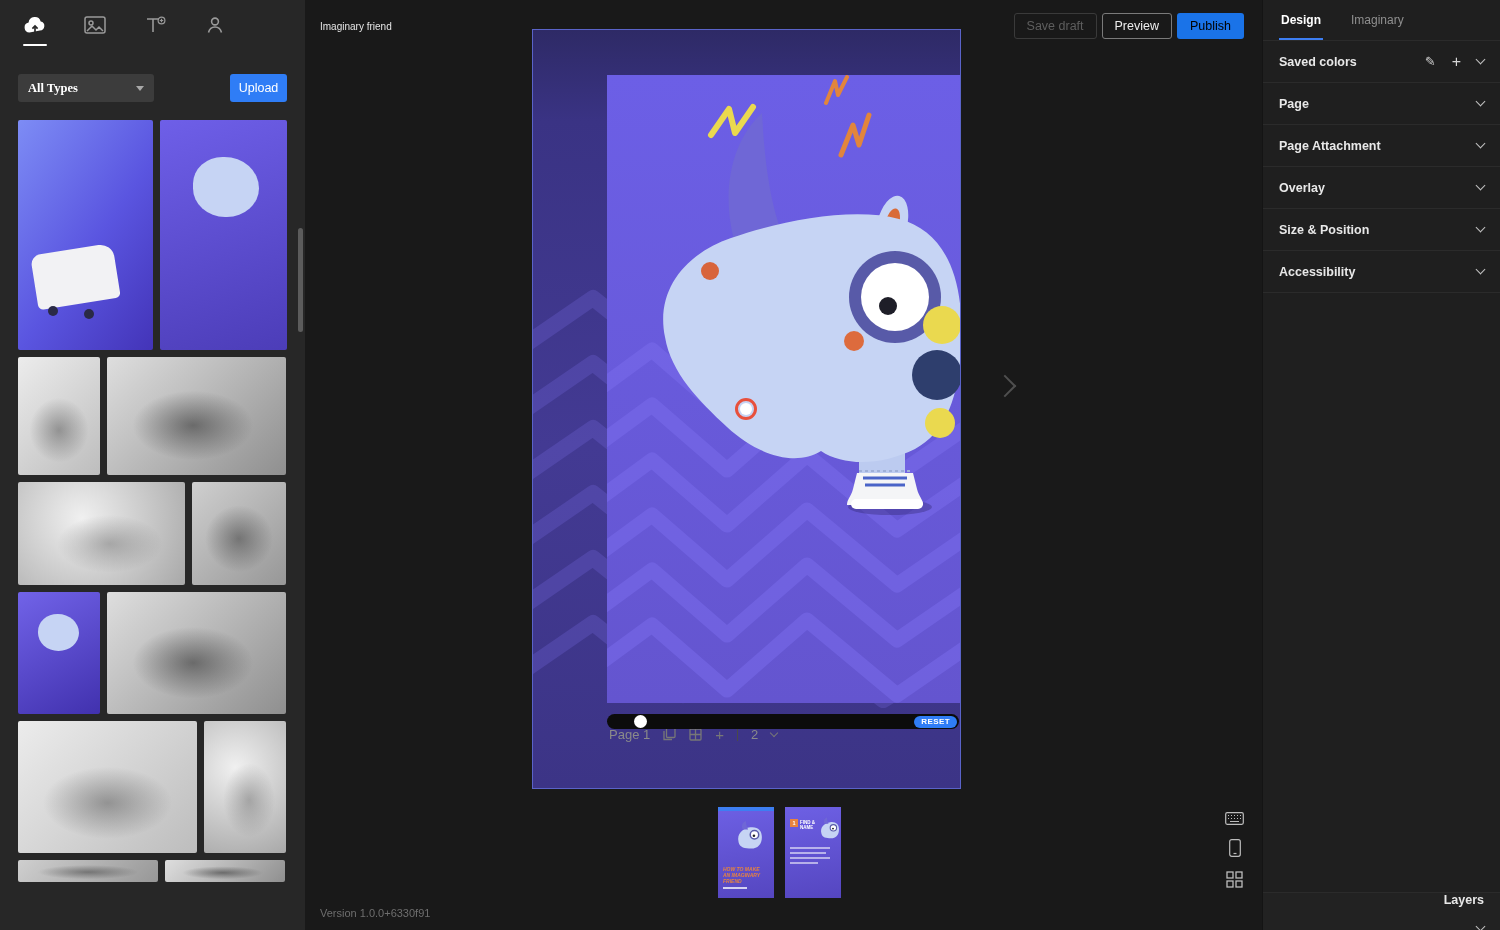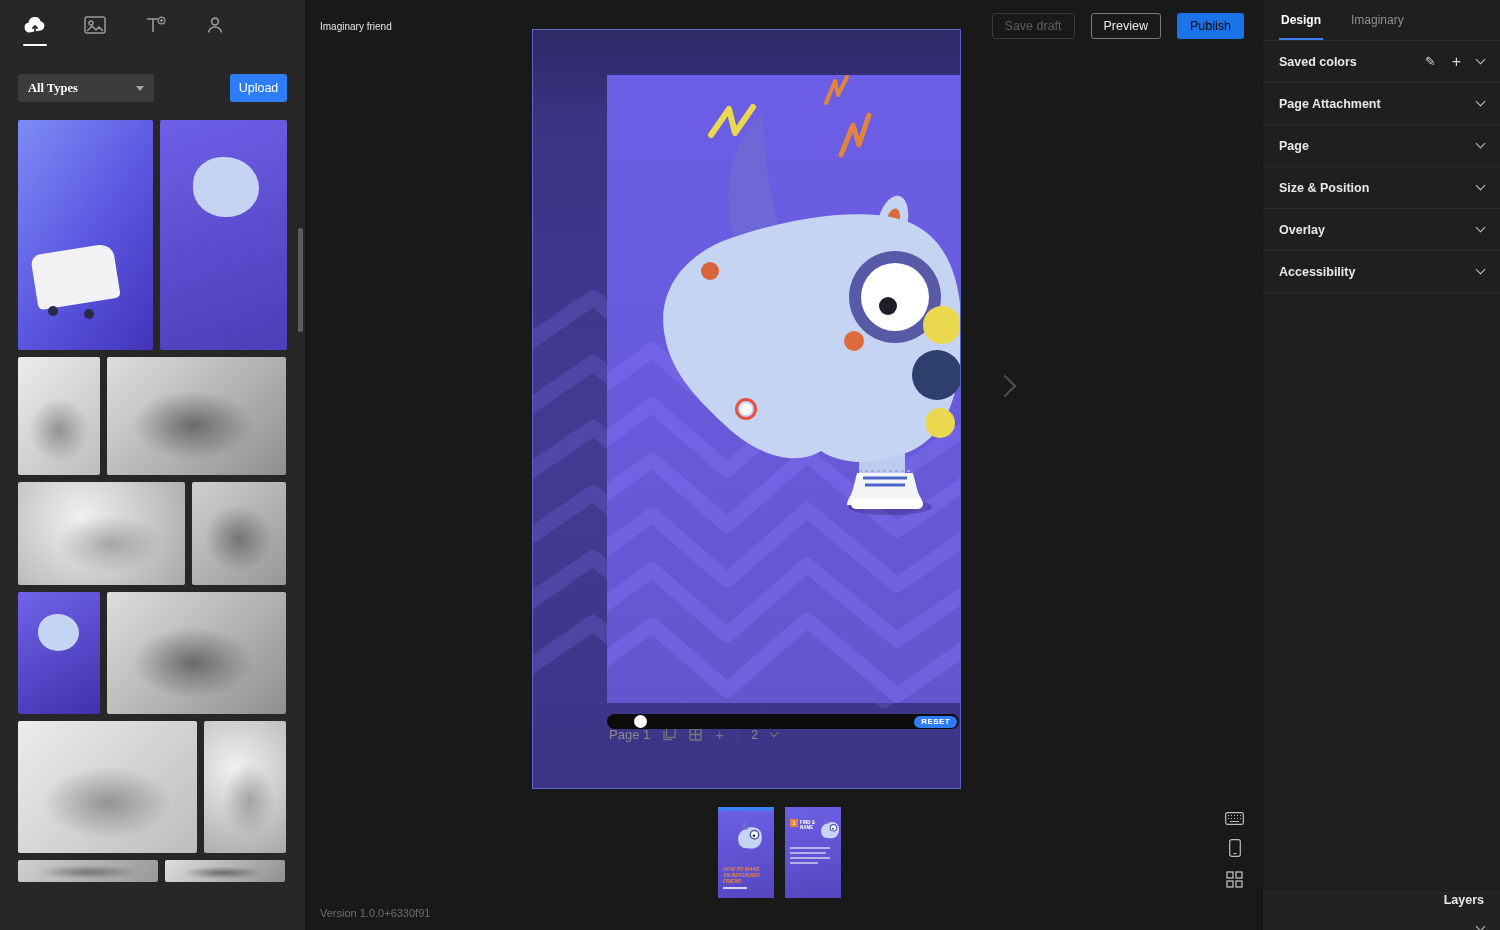--- a/index.html
+++ b/index.html
@@ -45,21 +45,21 @@
   .t-g3 { background:radial-gradient(circle at 38% 35%, #f0f0f0, #a8a8a8); }
   .t-g3::after { content:''; position:absolute; inset:0; background:radial-gradient(closest-side at 55% 60%, rgba(90,90,90,.4), rgba(90,90,90,0) 70%); }
   .t-g4 { background:linear-gradient(135deg,#cfcfcf,#979797); }
   .t-g4::after { content:''; position:absolute; inset:0; background:radial-gradient(closest-side at 50% 55%, rgba(55,55,55,.5), rgba(55,55,55,0) 72%); }
   .lp-scroll { position:absolute; right:2px; top:228px; width:5px; height:104px; background:#5c5c5c; border-radius:3px; z-index:6; }
 
   
   .canvas-area { position:absolute; left:305px; top:0; width:957px; height:930px; background:#191919; }
   .canvas-header { position:absolute; top:0; left:0; right:0; height:52px; display:flex; align-items:center; padding:0 18px 0 15px; z-index:4; }
   .doc-title { color:#e4e4e4; font-size:10px; margin-right:auto; }
-  .hdr-btns { display:flex; gap:16px;justify-content:center; }
+  .hdr-btns { display:flex; gap:5px;justify-content:center; }
   .btn { height:26px; padding:0 12px; border-radius:3px; font-size:12.5px; display:flex; align-items:center; cursor:pointer; border:1px solid transparent; }
   .btn-savedraft { color:#5e5e5e; border-color:#3a3a3a; }
   .btn-preview { color:#ededed; border-color:#7a7a7a; }
   .btn-publish { color:#000000; background:var(--publish,#1a73e8); }
 
   .artboard { position:absolute; left:228px; top:30px; width:427px; height:758px;
     background:linear-gradient(180deg,#2e2a66 0%,#3a3384 12%,#433a93 55%,#3c3486 100%);
     box-shadow:0 0 0 1px #5a63c8; overflow:hidden; }
   .artboard-pattern { position:absolute; inset:0; opacity:.35; }
   .artwork { position:absolute; left:74px; top:45px; width:353px; height:628px; overflow:hidden; }
@@ -355,39 +355,39 @@
   <div>
       <div class="section-row">
         <span class="section-label">Saved colors</span>
         <span class="section-icons">
           <span class="pencil">✎</span>
           <span class="plus">+</span>
           <span class="chev"></span>
         </span>
       </div>
       <div class="section-row">
+        <span class="section-label">Page</span>
+        <span class="section-icons">
+          <span class="chev"></span>
+        </span>
+      </div>
+      <div class="section-row">
         <span class="section-label">Page Attachment</span>
         <span class="section-icons">
           <span class="chev"></span>
         </span>
       </div>
       <div class="section-row">
-        <span class="section-label">Page</span>
+        <span class="section-label">Overlay</span>
         <span class="section-icons">
           <span class="chev"></span>
         </span>
       </div>
       <div class="section-row">
         <span class="section-label">Size &amp; Position</span>
-        <span class="section-icons">
-          <span class="chev"></span>
-        </span>
-      </div>
-      <div class="section-row">
-        <span class="section-label">Overlay</span>
         <span class="section-icons">
           <span class="chev"></span>
         </span>
       </div>
       <div class="section-row">
         <span class="section-label">Accessibility</span>
         <span class="section-icons">
           <span class="chev"></span>
         </span>
       </div>

